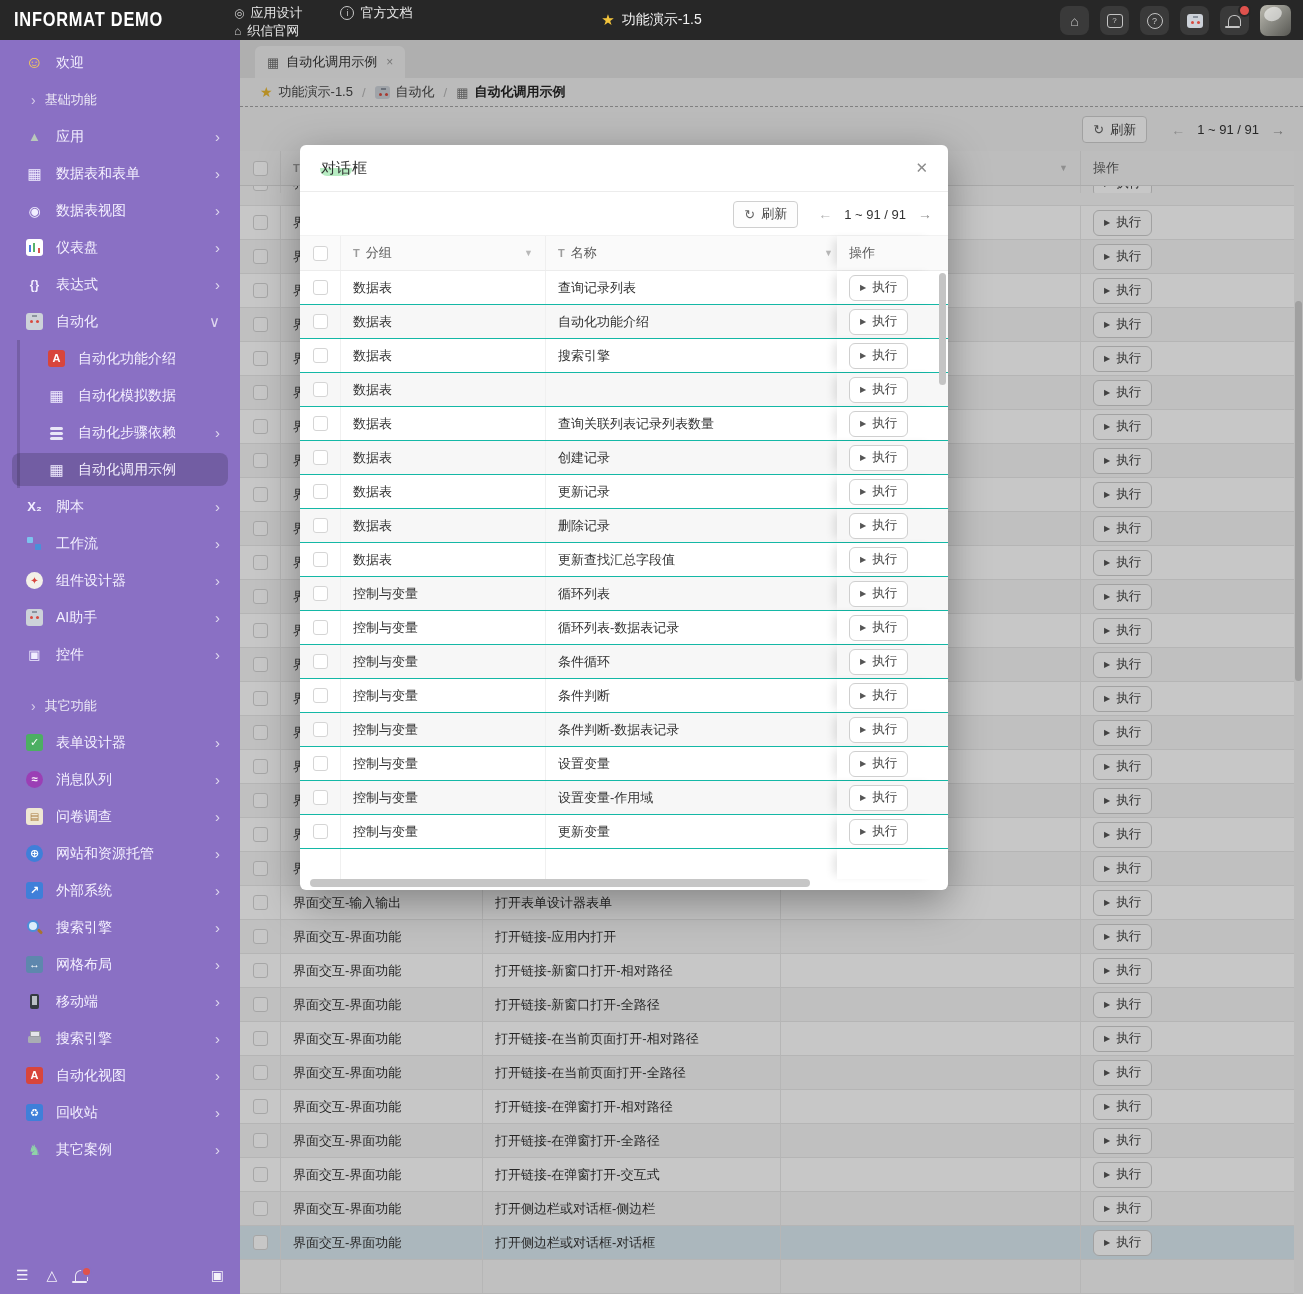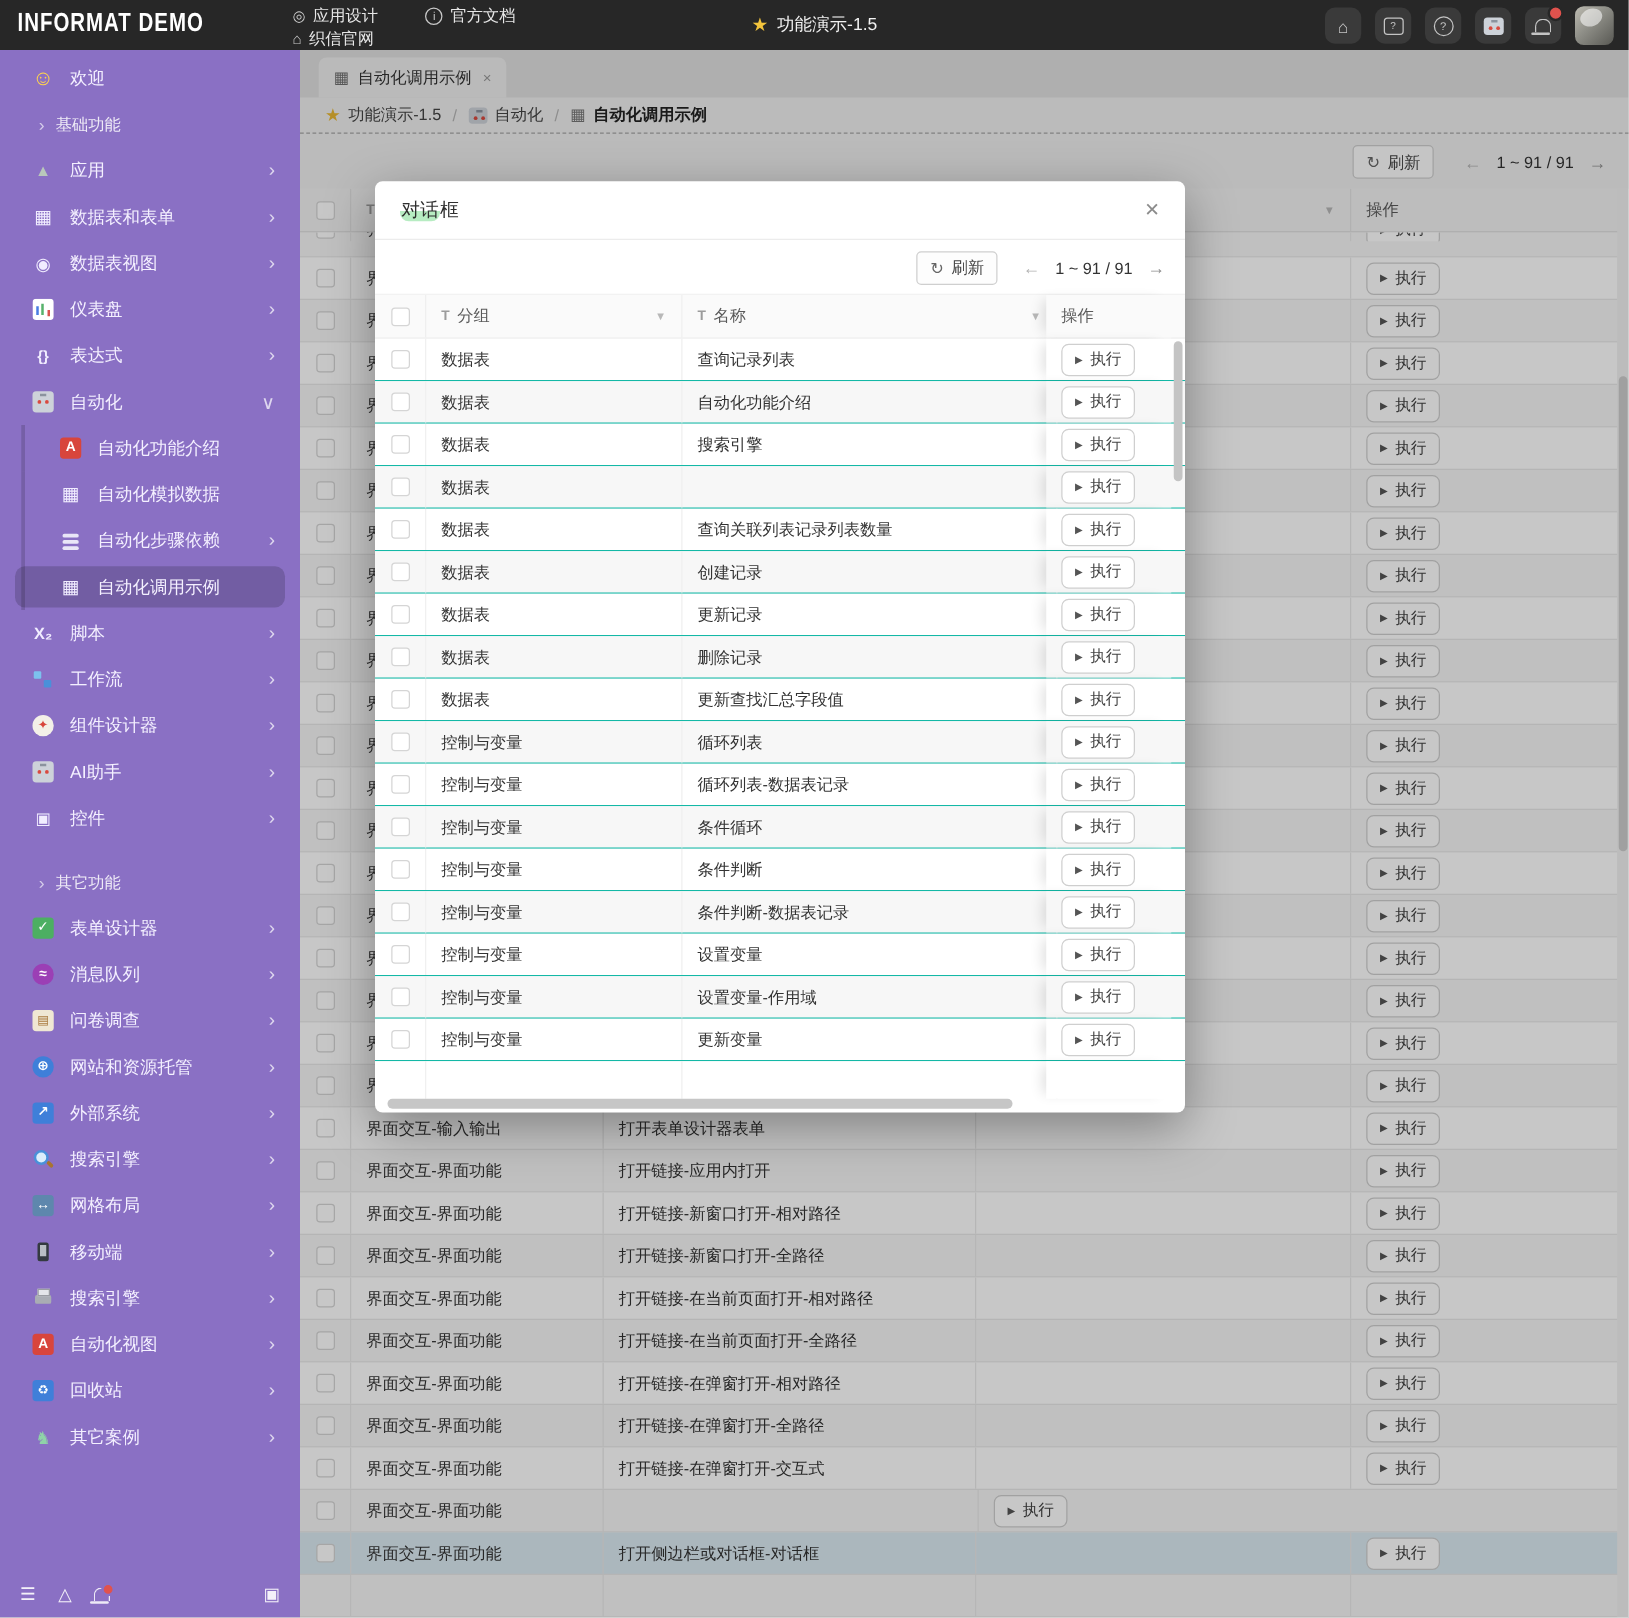--- a/index.html
+++ b/index.html
@@ -947,20 +947,21 @@
               <span class="el">执行</span>
             </button>
           </div>
         </div>
 
         <div class="row alt">
           <div class="cell bt-check">
             <span class="checkbox"></span>
           </div>
           <div class="cell bt-group">界面交互-界面功能</div>
+          <div class="cell bt-name">打开侧边栏或对话框-侧边栏</div>
           <div class="cell bt-remark"></div>
           <div class="cell bt-action">
             <button class="exec-btn">
               <span class="pl">▶</span>
               <span class="el">执行</span>
             </button>
           </div>
         </div>
 
         <div class="row hl">

